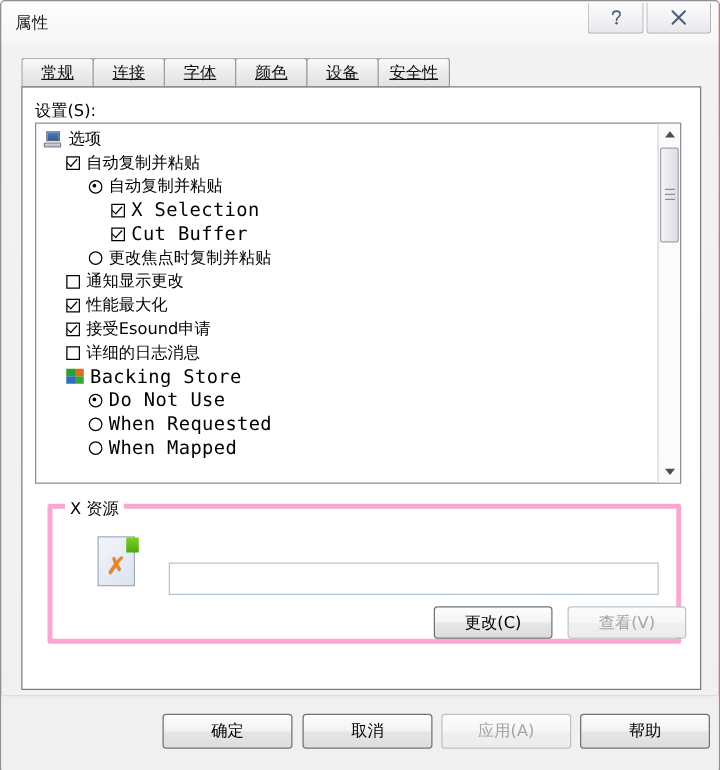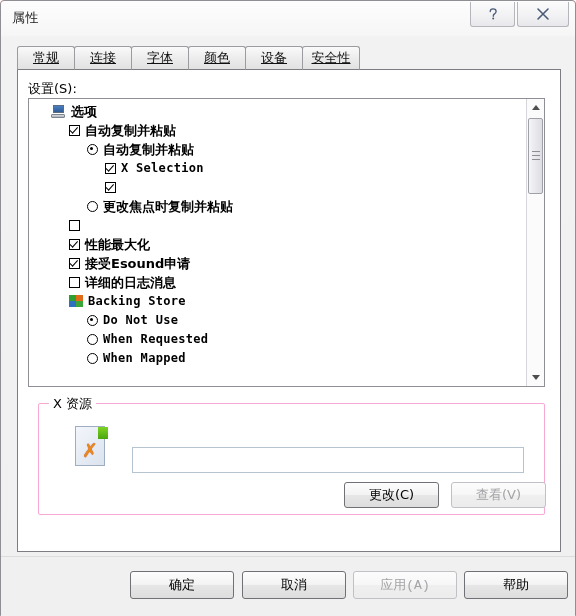--- a/index.html
+++ b/index.html
@@ -138,40 +138,39 @@
     top: 28px;
     width: 517px;
     height: 289px;
     box-sizing: border-box;
     background: #ffffff;
     border: 1px solid #8f8f96;
     overflow: hidden;
   }
   #tree-items {
     position: absolute;
-    left: 16px; top: 3px;
+    left: 0; top: 3px;
     right: 19px;
     overflow: hidden;
-    font-weight: bold;
   }
   .tree-row {
     display: flex;
     align-items: center;
     height: 19px;
     padding-left: 6px;
     white-space: nowrap;
   }
   .tree-label {
     font-size: 13px;
     color: #000;
     line-height: 19px;
   }
   .tree-label.mono {
     font-family: "DejaVu Sans Mono", "Liberation Mono", monospace;
-    font-size: 12px;
+    font-size: 15px;
     letter-spacing: 0.3px;
   }
   .indent-0 { margin-left: 0px; }
   .indent-1 { margin-left: 18px; }
   .indent-2 { margin-left: 36px; }
   .indent-3 { margin-left: 54px; }
 
   
   .cb {
     position: relative;
@@ -305,21 +304,21 @@
   }
 
   
   #resgroup {
     position: absolute;
     left: 20px;
     top: 333px;
     width: 507px;
     height: 112px;
     box-sizing: border-box;
-    border: 1px solid #f9a8d4;
+    border: 4px solid #f9a8d4;
     border-radius: 2px;
   }
   #resgroup-title {
     position: absolute;
     left: 10px;
     top: -9px;
     background: #ffffff;
     padding: 0 4px;
     font-size: 13px;
     white-space: nowrap;
@@ -422,21 +421,20 @@
     width: 100%;
     height: 61px;
     background: #f0f0f0;
     border-top: 1px solid #dcdcdc;
   }
   .bbtn {
     position: absolute;
     top: 14px;
     width: 104px;
     height: 28px;
-    font-family: Liberation Mono, monospace;
   }
   #btn-ok     { left: 129px; }
   #btn-cancel { left: 241px; }
   #btn-apply  { left: 352px; }
   #btn-help   { left: 463px; }
 </style>
 </head>
 <body>
 
 <div id="window">
@@ -497,29 +495,31 @@
               <span class="tree-label">自动复制并粘贴</span>
             </div>
             <div class="tree-row">
               <span class="indent-3"></span>
               <span class="cb checked"></span>
               <span class="tree-label mono">X Selection</span>
             </div>
             <div class="tree-row">
               <span class="indent-3"></span>
               <span class="cb checked"></span>
+              <span class="tree-label mono">Cut Buffer</span>
             </div>
             <div class="tree-row">
               <span class="indent-2"></span>
               <span class="rb"></span>
               <span class="tree-label">更改焦点时复制并粘贴</span>
             </div>
             <div class="tree-row">
               <span class="indent-1"></span>
               <span class="cb"></span>
+              <span class="tree-label">通知显示更改</span>
             </div>
             <div class="tree-row">
               <span class="indent-1"></span>
               <span class="cb checked"></span>
               <span class="tree-label">性能最大化</span>
             </div>
             <div class="tree-row">
               <span class="indent-1"></span>
               <span class="cb checked"></span>
               <span class="tree-label">接受Esound申请</span>

